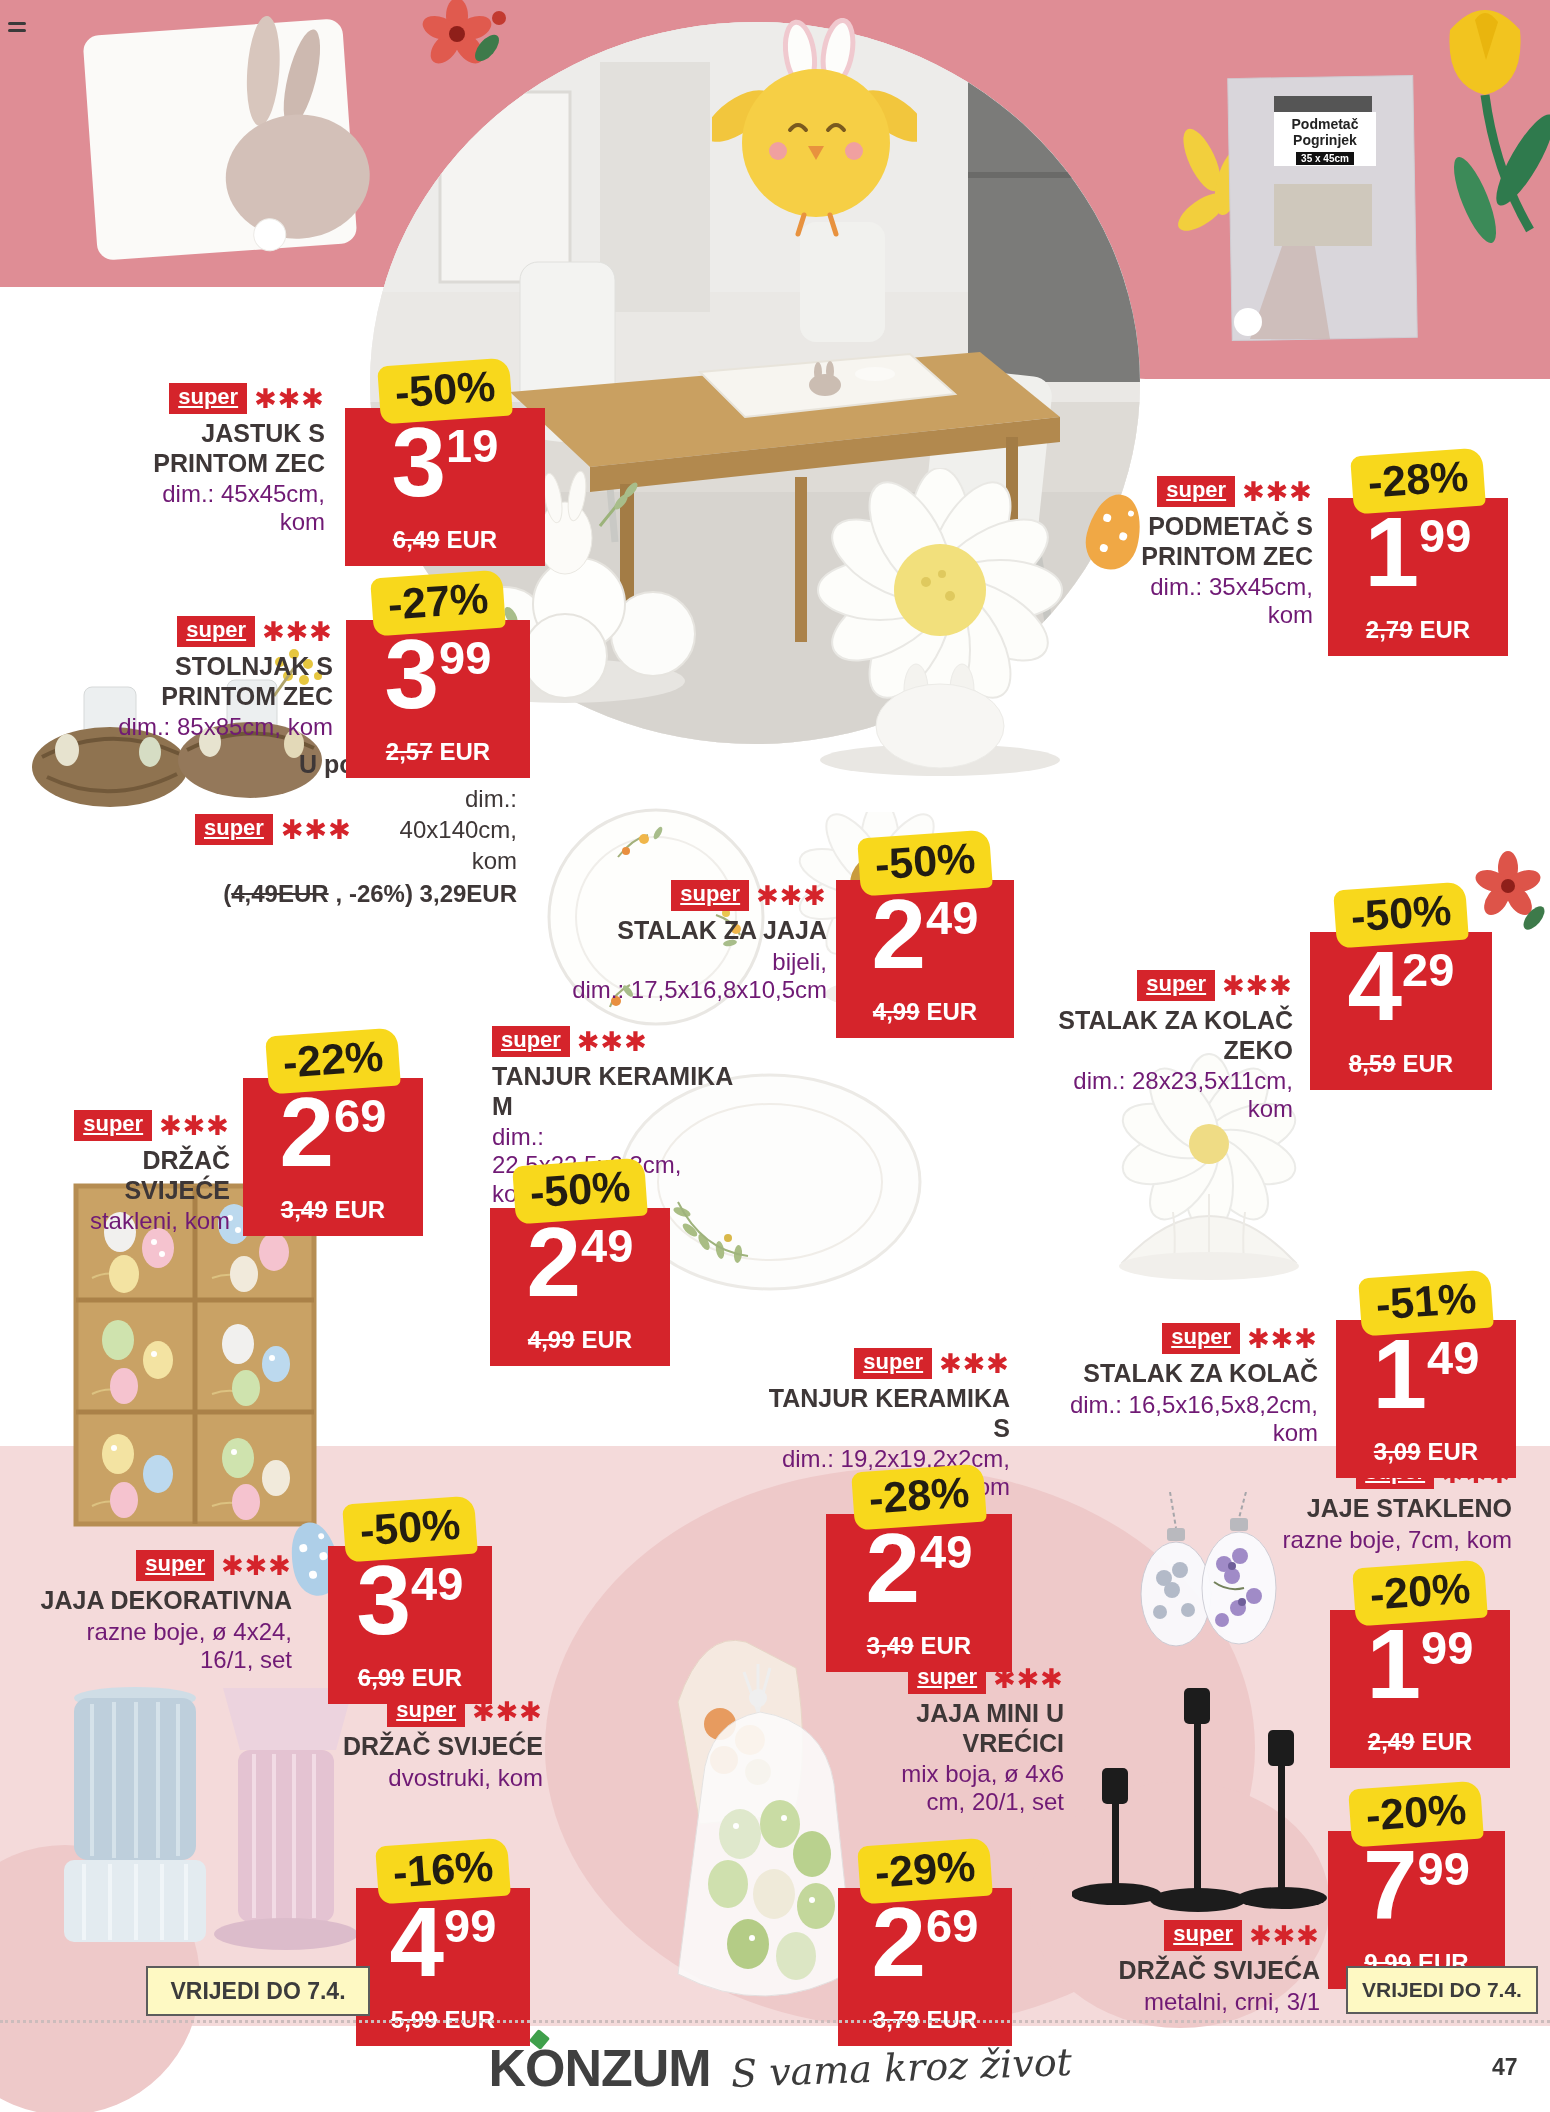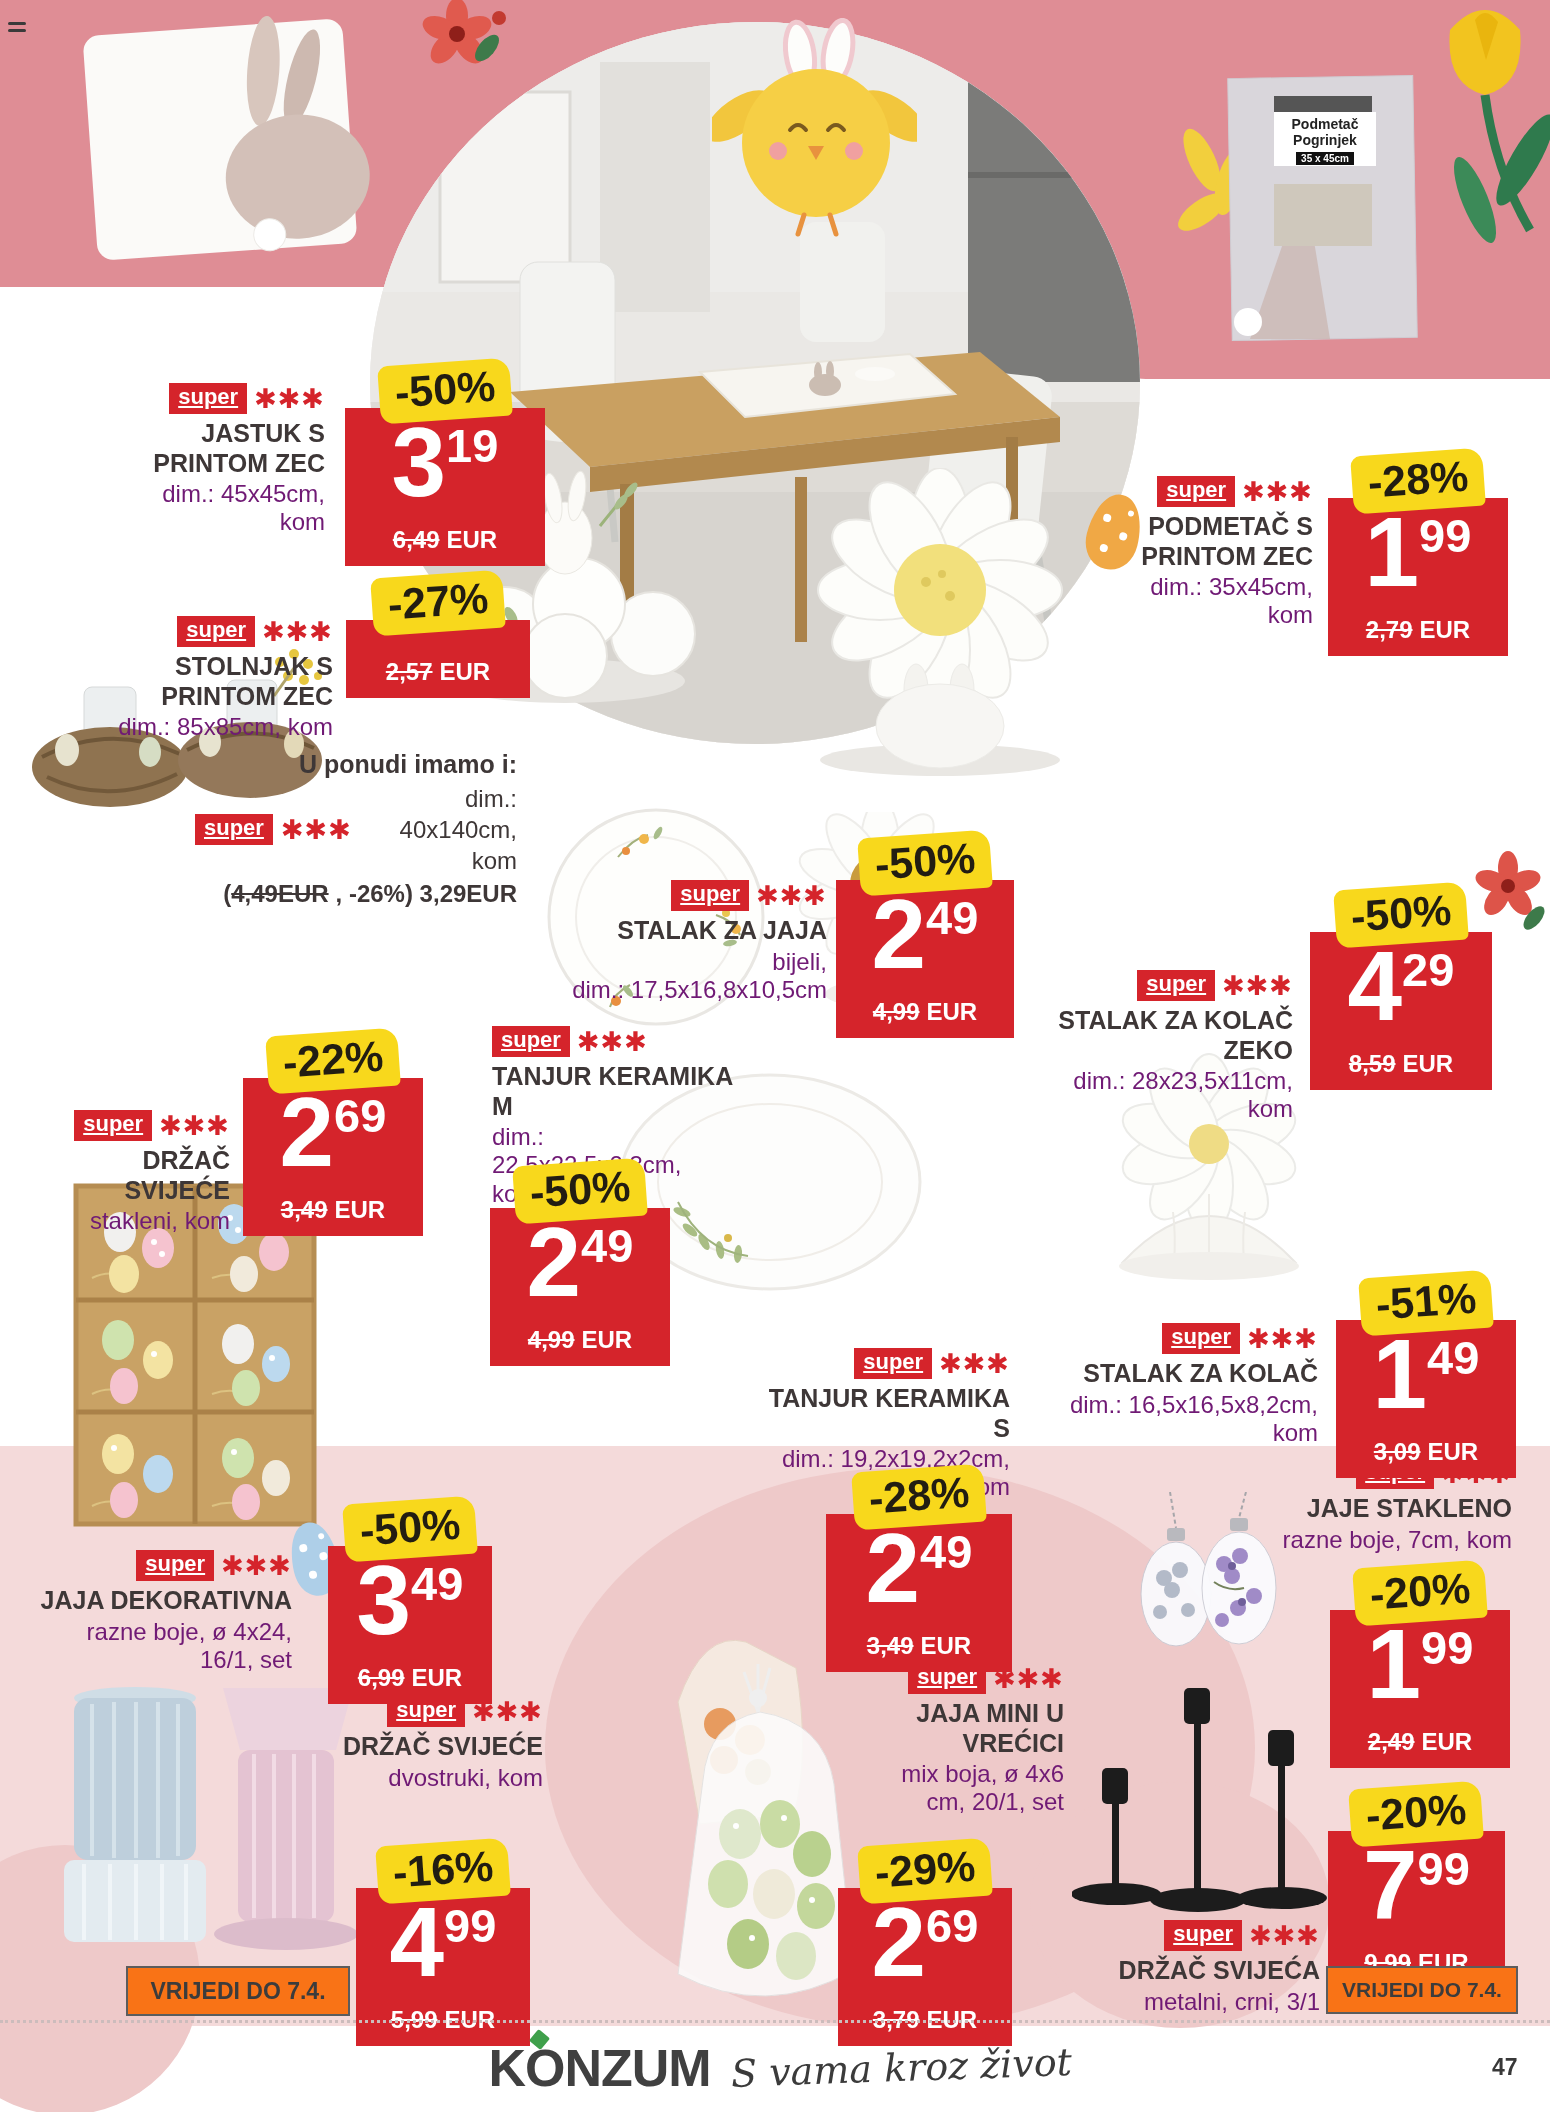--- a/index.html
+++ b/index.html
@@ -44,22 +44,22 @@
   .pold{font-size:24px;font-weight:bold;margin-top:24px;white-space:nowrap;}
   .strike{text-decoration:line-through;margin-right:7px;}
 
   
   .extra{position:absolute;text-align:right;color:#3e3737;font-size:24px;line-height:1.3;}
   .extra .intro{font-weight:bold;font-size:25px;}
   .ex-line2{display:flex;justify-content:flex-end;align-items:center;gap:8px;margin-top:2px;}
   .ex-line3{font-weight:bold;margin-top:2px;}
 
   
-  .valid{position:absolute;background:#f97316;border:2px solid #5c5c5c;color:#3c3c3c;
-         font-weight:bold;font-size:23px;display:flex;align-items:center;justify-content:center;}
+  .valid{position:absolute;background:#fef9c3;border:2px solid #5c5c5c;color:#3c3c3c;
+         font-weight:bold;font-size:23px;display:flex;align-items:center;justify-content:center;margin-left:20px;}
 
   
   .pkg-label{position:absolute;left:54px;top:40px;width:98px;background:#fff;text-align:center;
              padding:4px 2px 0;color:#222;}
   .pkg-line{font-weight:bold;font-size:14px;line-height:1.15;}
   .pkg-size{display:inline-block;background:#111;color:#fff;font-size:10px;font-weight:bold;
             padding:1px 5px;margin-top:3px;}
   .pkg-strip{position:absolute;left:54px;top:24px;width:98px;height:16px;background:#555;}
   .pkg-thumb{position:absolute;left:54px;top:112px;width:98px;height:62px;background:#cfc8bc;}
 
@@ -706,20 +706,21 @@
     <div class="disc">-50%</div>
     <div class="pbox">
       <div class="pmain"><span class="pint">3</span><span class="pcents">19</span></div>
       <div class="pold"><span class="strike">6,49</span><span>EUR</span></div>
     </div>
   </div>
 
   <div class="pu" style="left:346px;top:574px;width:184px;">
     <div class="disc">-27%</div>
     <div class="pbox">
+      <div class="pmain"><span class="pint">3</span><span class="pcents">99</span></div>
       <div class="pold"><span class="strike">2,57</span><span>EUR</span></div>
     </div>
   </div>
 
   <div class="pu" style="left:1328px;top:452px;width:180px;">
     <div class="disc">-28%</div>
     <div class="pbox">
       <div class="pmain"><span class="pint">1</span><span class="pcents">99</span></div>
       <div class="pold"><span class="strike">2,79</span><span>EUR</span></div>
     </div>

